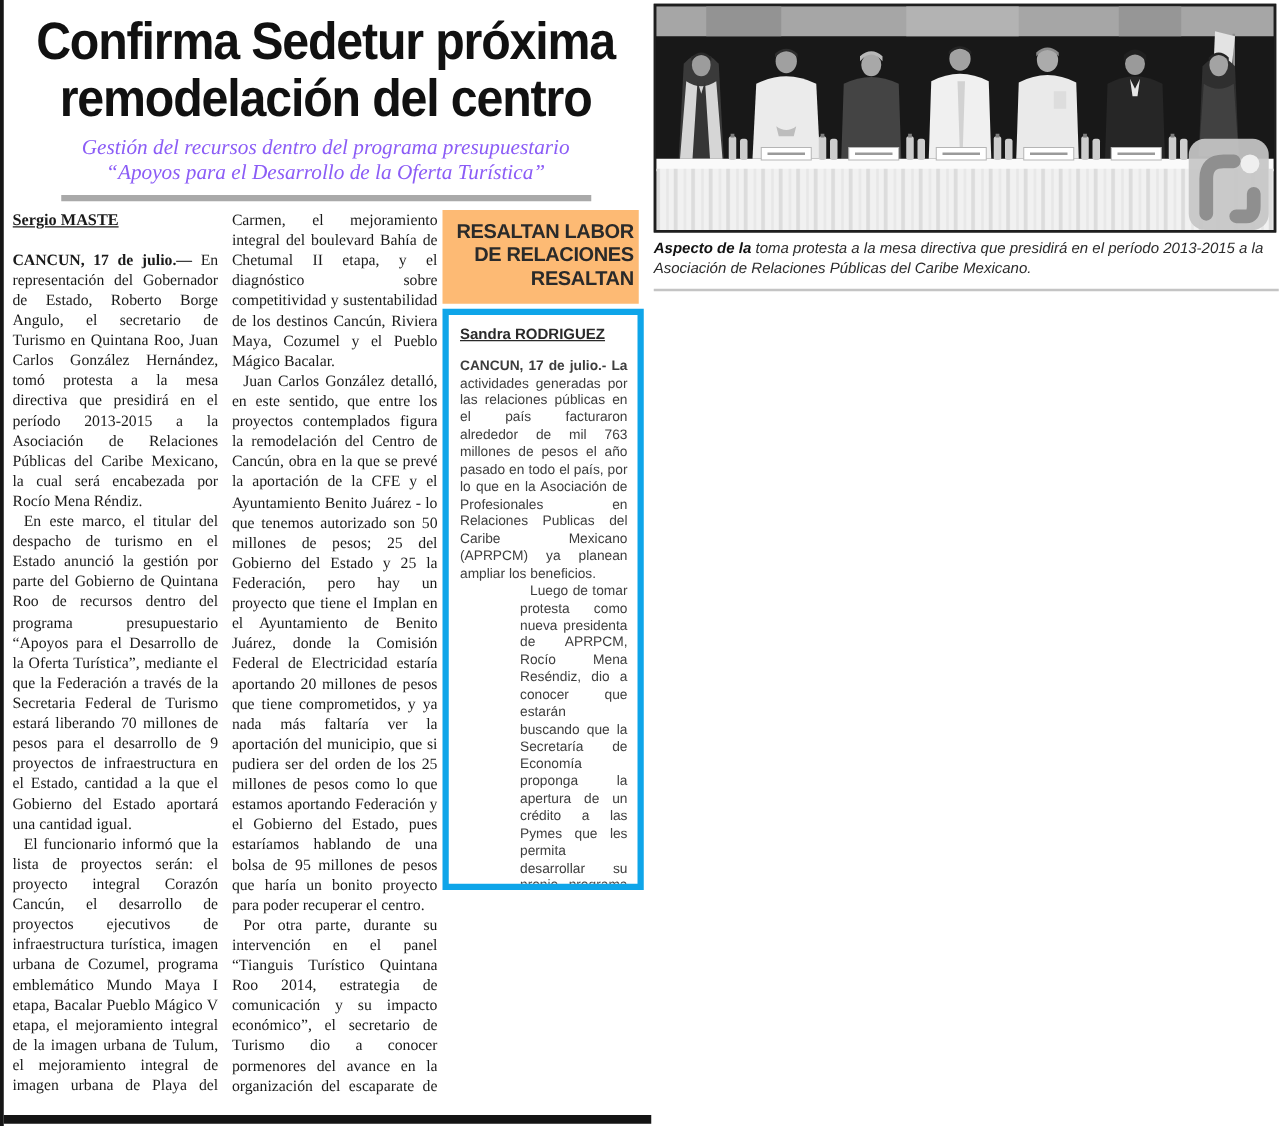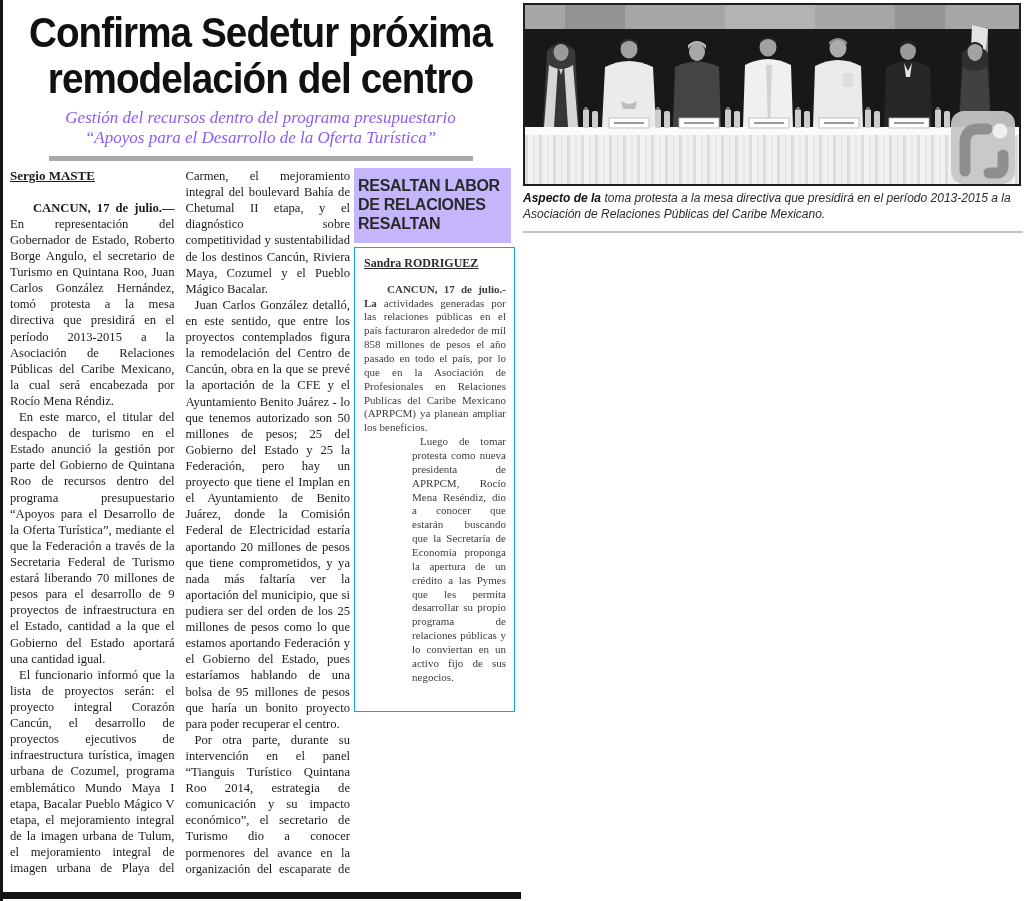--- a/index.html
+++ b/index.html
@@ -14,29 +14,29 @@
   .headline { margin-top:10px; text-align:center; font-family:"Liberation Sans", sans-serif; font-weight:600; font-size:42px; line-height:1.1; letter-spacing:-1px; color:#111; transform:scaleX(0.92); transform-origin:center top; }
   .subtitle { margin-top:6px; text-align:center; font-family:"Liberation Serif", serif; font-style:italic; font-size:17px; line-height:1.18; color:#8b5cf6; }
   .head-rule { width:424px; height:5px; background:#a9a9a9; margin:8px auto 0 auto; }
 
   .columns { position:absolute; left:7px; top:168px; width:340px; height:721px; overflow:hidden;
              column-count:2; column-gap:11px; column-fill:auto;
              font-size:12.6px; line-height:1.28; text-align:justify; hyphens:auto; }
   .byline-main { font-weight:bold; text-decoration:underline; font-size:13px; margin-bottom:15px; }
   .columns p { margin:0; }
   .columns p.indented { text-indent:9px; }
-  .dateline { font-weight:bold;margin-left:23px; }
+  .dateline { font-weight:bold; }
 
   
   .sidebar { position:absolute; left:351px; top:168px; width:162px; }
-  .sidebar-header { width:157px; background:#c4b5fd; text-align:left; padding:8px 4px 9px 4px;
+  .sidebar-header { width:157px; background:#fdba74; text-align:right; padding:8px 4px 9px 4px;
                     font-family:"Liberation Sans", sans-serif; font-weight:bold; font-size:16px; line-height:1.2;
                     letter-spacing:-0.3px; color:#2a2a2a; }
-  .sidebar-body { margin-top:4px; width:161px; height:465px; border:1px solid #0ea5e9; padding:8px 8px 8px 9px;
-                  font-family:Liberation Serif, serif; font-size:11px; line-height:1.26; text-align:justify;
+  .sidebar-body { margin-top:4px; width:161px; height:465px; border:5px solid #0ea5e9; padding:8px 8px 8px 9px;
+                  font-family:Liberation Sans, sans-serif; font-size:11px; line-height:1.26; text-align:justify;
                   color:#3d3d3d; overflow:hidden; }
   .byline-side { font-weight:bold; text-decoration:underline; font-size:12px; color:#2a2a2a; margin-bottom:12px; }
   .sidebar-body p { margin:0; }
   .sidebar-body p.indented { text-indent:8px;margin-left:48px; }
 
   .bottom-bar { position:absolute; left:0; top:892px; width:518px; height:7px; background:#141414; }
 
   
   .photo-frame { position:absolute; left:523px; top:3px; width:498px; height:183px; border:2px solid #1e1e1e; background:#161616; }
   .photo-frame svg { display:block; width:100%; height:100%; }
@@ -75,21 +75,21 @@
     </div>
 
     <div class="sidebar">
       <div class="sidebar-header">
         <span>RESALTAN LABOR</span><br>
         <span>DE RELACIONES</span><br>
         <span>RESALTAN</span>
       </div>
       <div class="sidebar-body">
         <div class="byline-side">Sandra RODRIGUEZ</div>
-        <p><b class="dateline">CANCUN, 17 de julio.- La</b> <span>actividades generadas por las relaciones públicas en el país facturaron alrededor de mil 858 millones de pesos el año pasado en todo el país, por lo que en la Asociación de Profesionales en Relaciones Publicas del Caribe Mexicano (APRPCM) ya planean ampliar los beneficios.</span></p>
+        <p><b class="dateline">CANCUN, 17 de julio.- La</b> <span>actividades generadas por las relaciones públicas en el país facturaron alrededor de mil 763 millones de pesos el año pasado en todo el país, por lo que en la Asociación de Profesionales en Relaciones Publicas del Caribe Mexicano (APRPCM) ya planean ampliar los beneficios.</span></p>
         <p class="indented">Luego de tomar protesta como nueva presidenta de APRPCM, Rocío Mena Reséndiz, dio a conocer que estarán buscando que la Secretaría de Economía proponga la apertura de un crédito a las Pymes que les permita desarrollar su propio programa de relaciones públicas y lo conviertan en un activo fijo de sus negocios.</p>
 
       </div>
     </div>
 
     <div class="bottom-bar"></div>
   </div>
 
   <div class="photo-frame">
     <svg viewBox="0 0 494 179" preserveAspectRatio="none">

